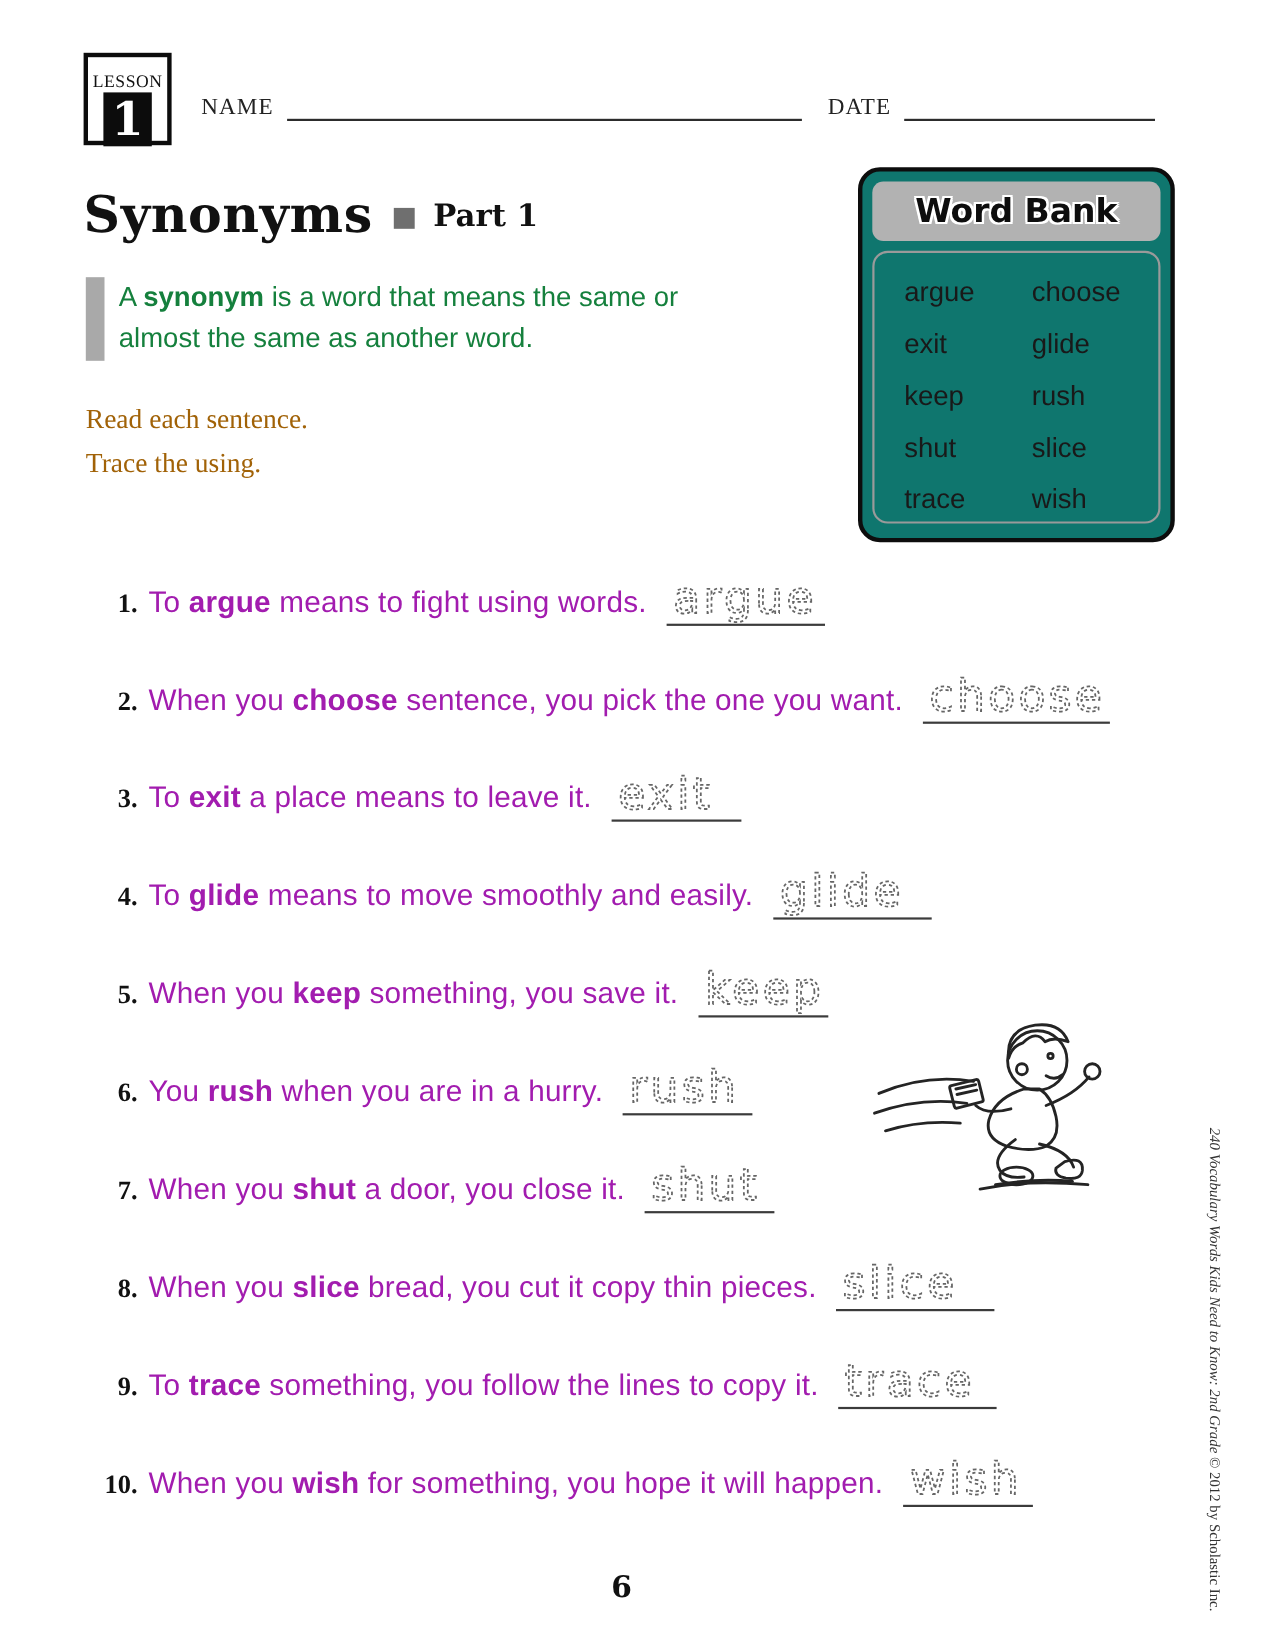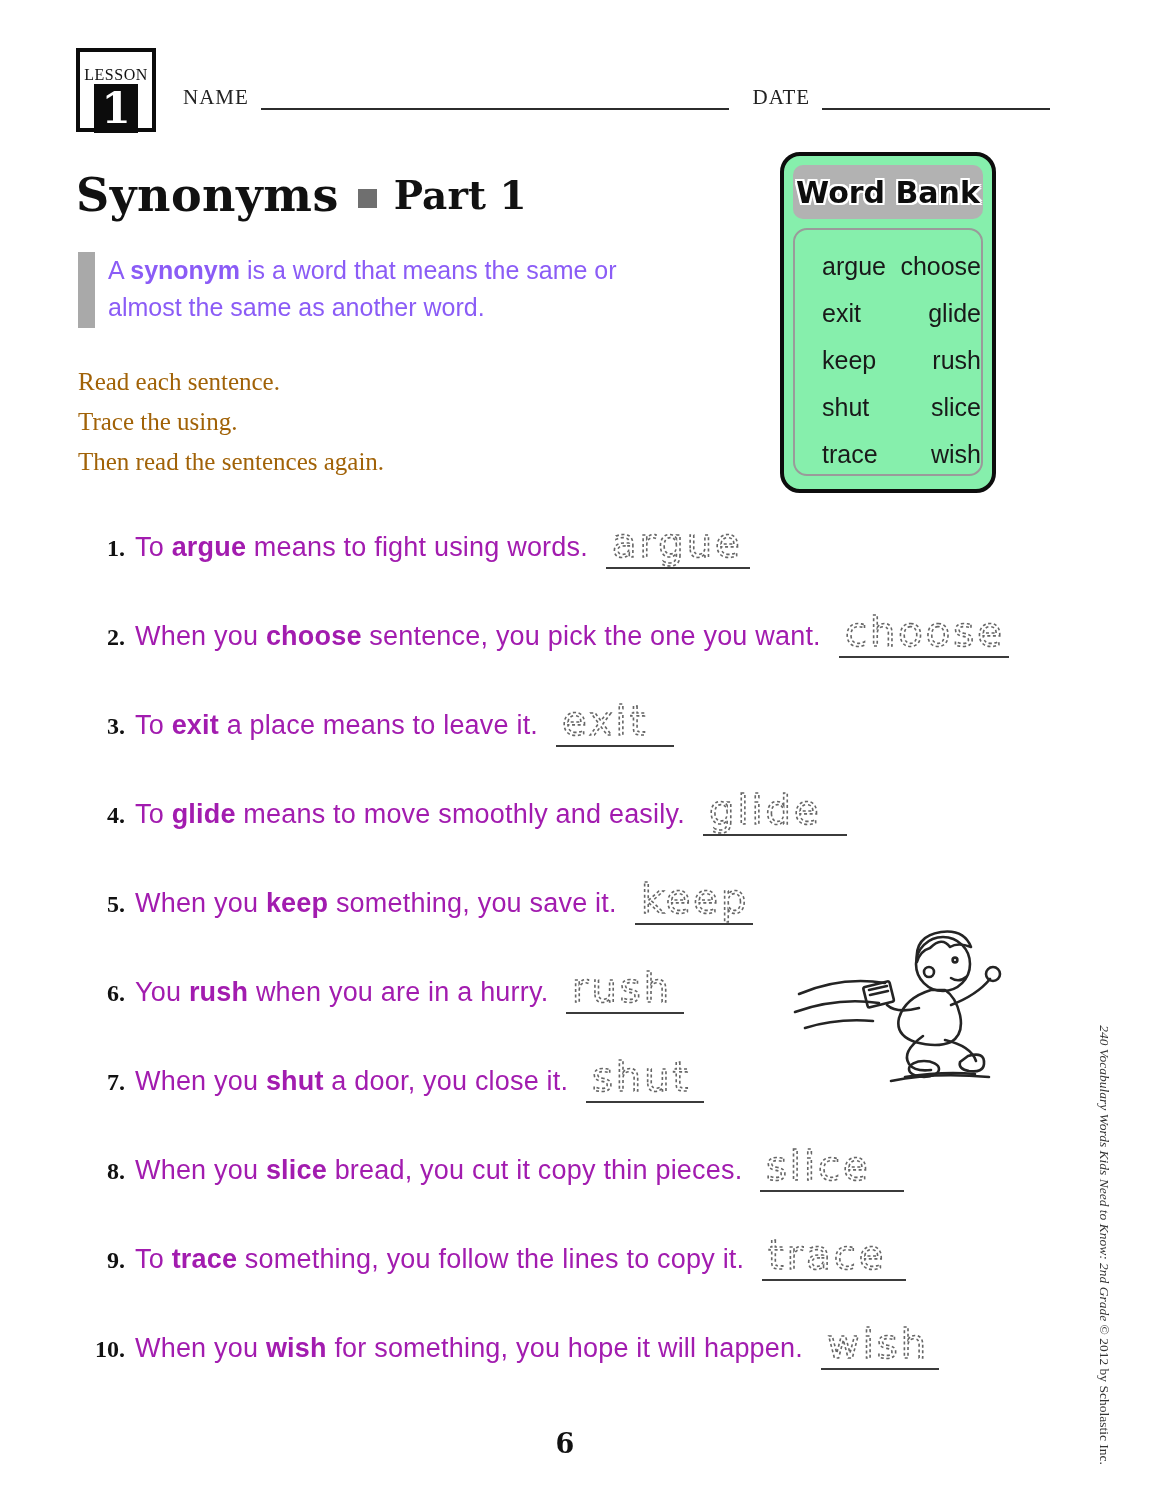--- a/index.html
+++ b/index.html
@@ -46,43 +46,43 @@
   .nd-line.date { width: 228px; }
 
   
   .title-row {
     position: absolute; left: 76px; top: 168px;
     display: flex; align-items: center;
     font-family: "DejaVu Serif", serif; font-weight: bold; color: #111;
   }
   .title-main { font-size: 46px; letter-spacing: .5px; }
   .title-square { width: 19px; height: 19px; background: #6f6f6f; margin: 6px 17px 0 19px; }
-  .title-part { font-size: 39px; }
+  .title-part { font-size: 28px; }
 
   
   .definition {
     position: absolute; left: 78px; top: 252px; width: 580px;
     display: flex;
   }
   .def-bar { width: 17px; height: 76px; background: #a9a9a9; margin-right: 13px; flex: 0 0 auto; }
-  .def-text { font-size: 25px; line-height: 37px; color: #8b5cf6; width: 530px; }
+  .def-text { font-size: 25px; line-height: 37px; color: #15803d; width: 530px; }
   .def-text b { font-weight: bold; }
 
   
   .instructions {
     position: absolute; left: 78px; top: 362px;
     font-family: "Liberation Serif", serif; font-size: 25px; line-height: 40px; color: #a16207;
   }
 
   
   .word-bank {
     position: absolute; left: 780px; top: 152px;
-    width: 216px; height: 341px;
+    width: 288px; height: 341px;
     border: 4px solid #0d0d0d; border-radius: 20px;
-    background: #86efac; padding: 9px 9px;
+    background: #0f766e; padding: 9px 9px;
   }
   .wb-header {
     background: #b2b2b2; border-radius: 10px; height: 54px;
     display: flex; align-items: center; justify-content: center;
     font-family: "DejaVu Sans", sans-serif; font-weight: bold; font-size: 30px; color: #0d0d0d;
     text-shadow: -2px -2px 0 #fff, 2px -2px 0 #fff, -2px 2px 0 #fff, 2px 2px 0 #fff,
                   0 -2px 0 #fff, 0 2px 0 #fff, -2px 0 0 #fff, 2px 0 0 #fff;
   }
   .wb-body {
     margin-top: 9px; height: 248px;
@@ -161,21 +161,20 @@
   <div class="definition">
     <div class="def-bar"></div>
     <div class="def-text">
       <span>A </span><b>synonym</b><span> is a word that means the same or almost the same as another word.</span>
     </div>
   </div>
 
   <div class="instructions">
     <div>Read each sentence.</div>
     <div>Trace the using.</div>
-    <div>Then read the sentences again.</div>
   </div>
 
   <div class="word-bank">
     <div class="wb-header">Word Bank</div>
     <div class="wb-body">
       <div class="wb-row">
         <span class="wb-word-left">argue</span>
         <span>choose</span>
       </div>
       <div class="wb-row">

